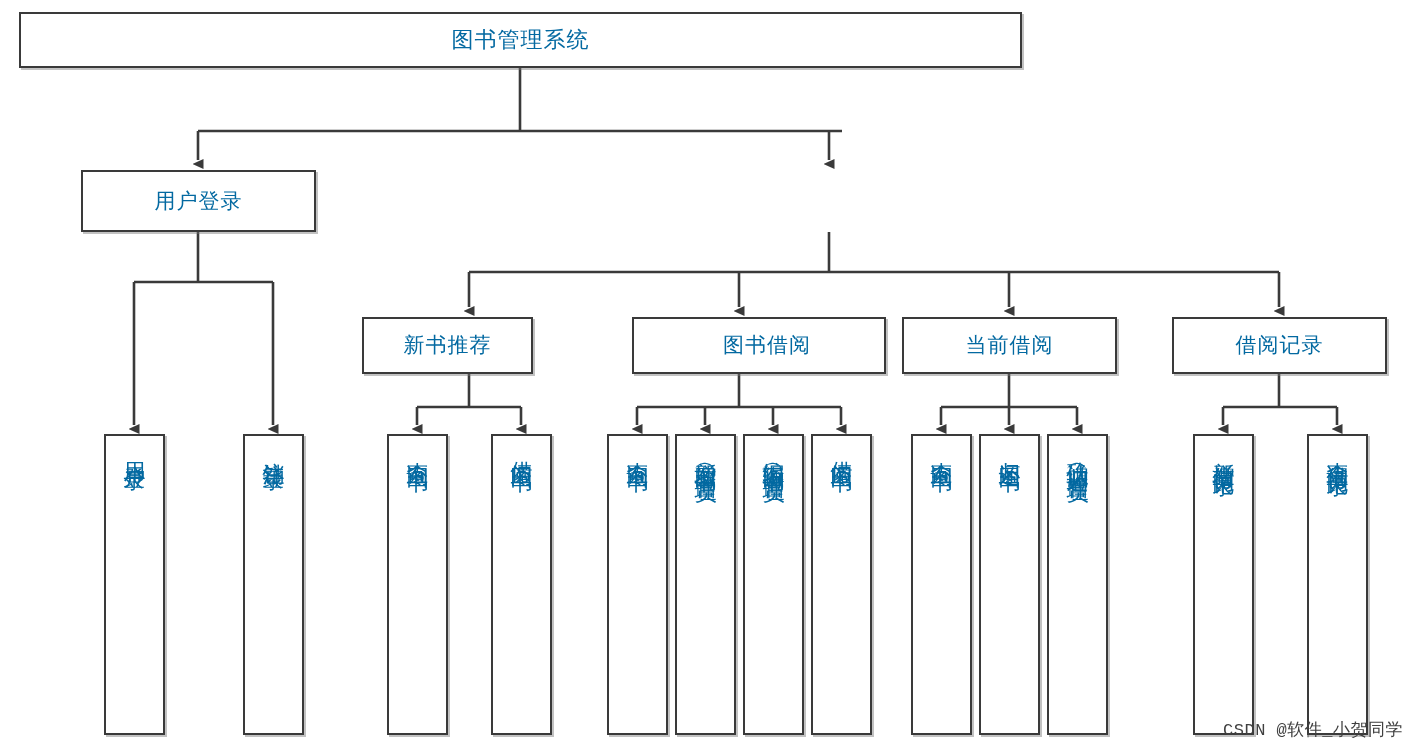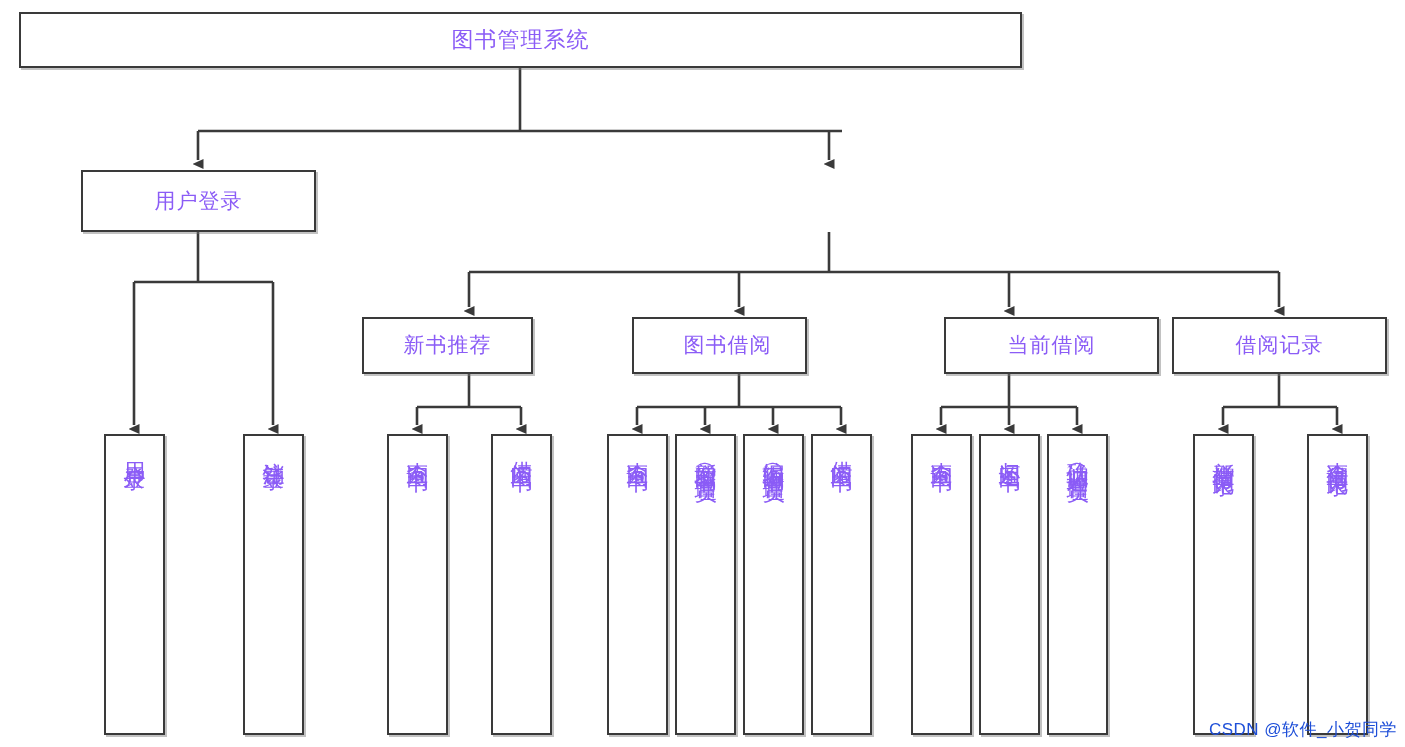--- a/index.html
+++ b/index.html
@@ -29,21 +29,21 @@
     position: absolute;
     box-sizing: border-box;
     background: #ffffff;
     border: 2px solid #3a3a3a;
     display: flex;
     align-items: center;
     justify-content: center;
     box-shadow: 2px 2px 0 rgba(120,120,120,0.45);
   }
   .node .label {
-    color: #8b5cf6;
+    color: #0369a1;
     line-height: 1.18;
     text-align: center;
     white-space: pre-line;
   }
   .node.horizontal .label {
     font-size: 21px;
     letter-spacing: 1px;
   }
   .node.vertical {
     align-items: flex-start;
@@ -52,26 +52,27 @@
   .node.vertical .label {
     writing-mode: vertical-rl;
     text-orientation: upright;
     font-size: 22px;
     letter-spacing: 3px;
     line-height: 1;
   }
   .node.root .label { font-size: 22px; }
   .watermark {
     position: absolute;
-    right: 8px;
+    right: 2px;
     bottom: 6px;
     font-size: 17px;
-    color: #1d4ed8;
+    color: #404040;
     letter-spacing: 0.5px;
     white-space: nowrap;
+    font-family: Liberation Mono, monospace;
   }
 </style>
 </head>
 <body>
 
 <div id="canvas">
 
   <svg class="edges" viewBox="0 0 1405 747">
     <defs>
       <marker id="arrow" markerWidth="10" markerHeight="11" refX="1" refY="5.5" orient="auto" markerUnits="userSpaceOnUse">
@@ -126,24 +127,24 @@
     <span class="label">图书管理系统</span>
   </div>
 
   <div class="node horizontal" style="left:81px; top:170px; width:235px; height:62px;">
     <span class="label">用户登录</span>
   </div>
 
   <div class="node horizontal" style="left:362px; top:317px; width:171px; height:57px;">
     <span class="label">新书推荐</span>
   </div>
-  <div class="node horizontal" style="left:632px; top:317px; width:175px; height:57px;padding-left:16px;">
+  <div class="node horizontal" style="left:632px; top:317px; width:254px; height:57px;padding-left:16px;">
     <span class="label">图书借阅</span>
   </div>
-  <div class="node horizontal" style="left:902px; top:317px; width:215px; height:57px;margin-left:42px;">
+  <div class="node horizontal" style="left:902px; top:317px; width:215px; height:57px;">
     <span class="label">当前借阅</span>
   </div>
   <div class="node horizontal" style="left:1172px; top:317px; width:215px; height:57px;">
     <span class="label">借阅记录</span>
   </div>
 
   <div class="node vertical" style="left:104px; top:434px; width:61px; height:301px;">
     <span class="label">用户登录</span>
   </div>
   <div class="node vertical" style="left:243px; top:434px; width:61px; height:301px;">

